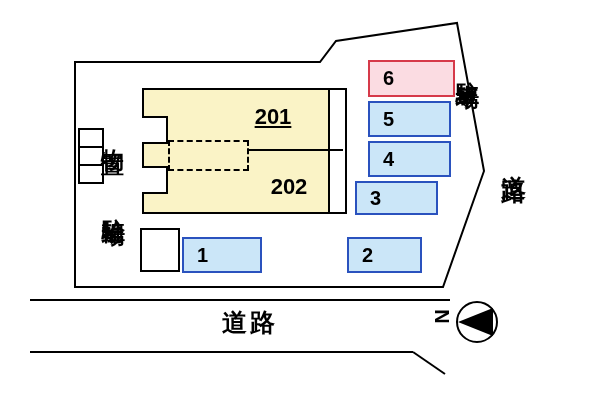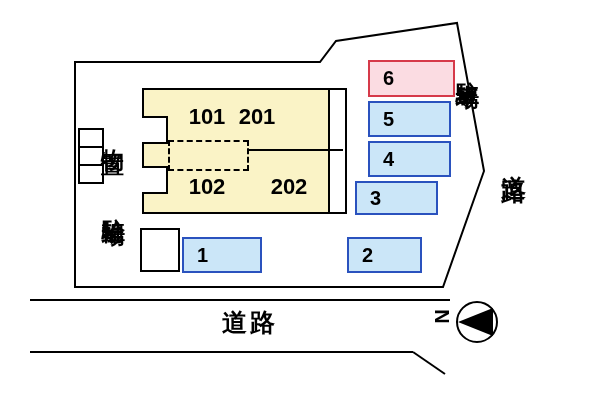--- a/index.html
+++ b/index.html
@@ -12,21 +12,21 @@
   
   .building-main{left:142px;top:88px;width:186px;height:122px;background:#FAF3C6;border:2px solid #000;}
   .building-strip{left:328px;top:88px;width:15px;height:122px;background:#fff;border:2px solid #000;}
   .notch{background:#fff;border:2px solid #000;border-left:none;}
   .notch-top{left:142px;top:116px;width:24px;height:24px;}
   .notch-bottom{left:142px;top:166px;width:24px;height:24px;}
   .stair-dashed{left:168px;top:140px;width:77px;height:27px;border:2px dashed #000;background:transparent;}
   .divider-line{left:247px;top:149px;width:96px;height:0;border-top:2px solid #000;}
   .unit-label{width:50px;text-align:center;font-size:22px;font-weight:600;}
   .unit-101{left:182px;top:104px;}
-  .unit-201{left:232px;top:104px;}
+  .unit-201{left:248px;top:104px;text-decoration:underline;}
   .unit-102{left:182px;top:174px;}
   .unit-202{left:264px;top:174px;}
   
   .space{display:flex;align-items:center;padding-left:13px;box-sizing:border-box;
          font-size:20px;font-weight:600;background:#CBE6F8;border:2px solid #2A52BE;}
   .space-1{left:182px;top:237px;width:80px;height:36px;}
   .space-2{left:347px;top:237px;width:75px;height:36px;}
   .space-3{left:355px;top:181px;width:83px;height:34px;}
   .space-4{left:368px;top:141px;width:83px;height:36px;}
   .space-5{left:368px;top:101px;width:83px;height:36px;}
@@ -58,23 +58,21 @@
     <polygon points="458,322 493,308 493,336" fill="#000000"></polygon>
   </svg>
 
   <div class="abs building-main"></div>
   <div class="abs building-strip"></div>
   <div class="abs notch notch-top"></div>
   <div class="abs notch notch-bottom"></div>
   <div class="abs stair-dashed"></div>
   <div class="abs divider-line"></div>
 
-  <div class="abs unit-label unit-101">101</div>
   <div class="abs unit-label unit-201">201</div>
-  <div class="abs unit-label unit-102">102</div>
   <div class="abs unit-label unit-202">202</div>
 
   <div class="abs space space-1">
     <span>1</span>
   </div>
   <div class="abs space space-2">
     <span>2</span>
   </div>
   <div class="abs space space-3">
     <span>3</span>

